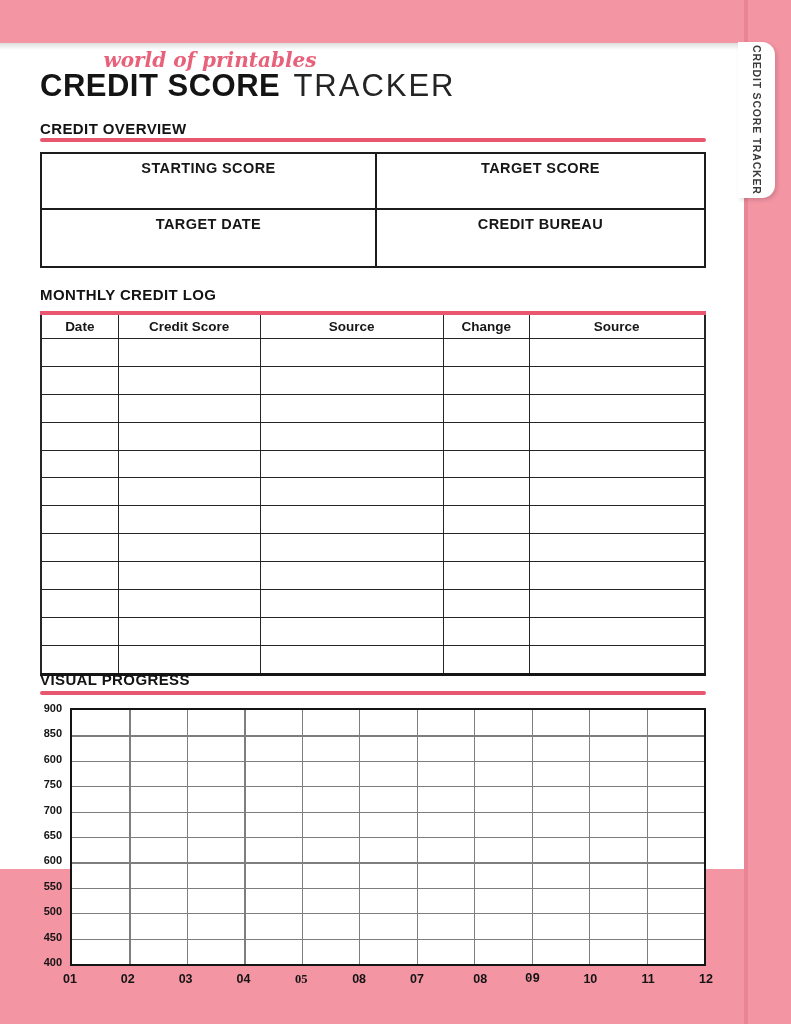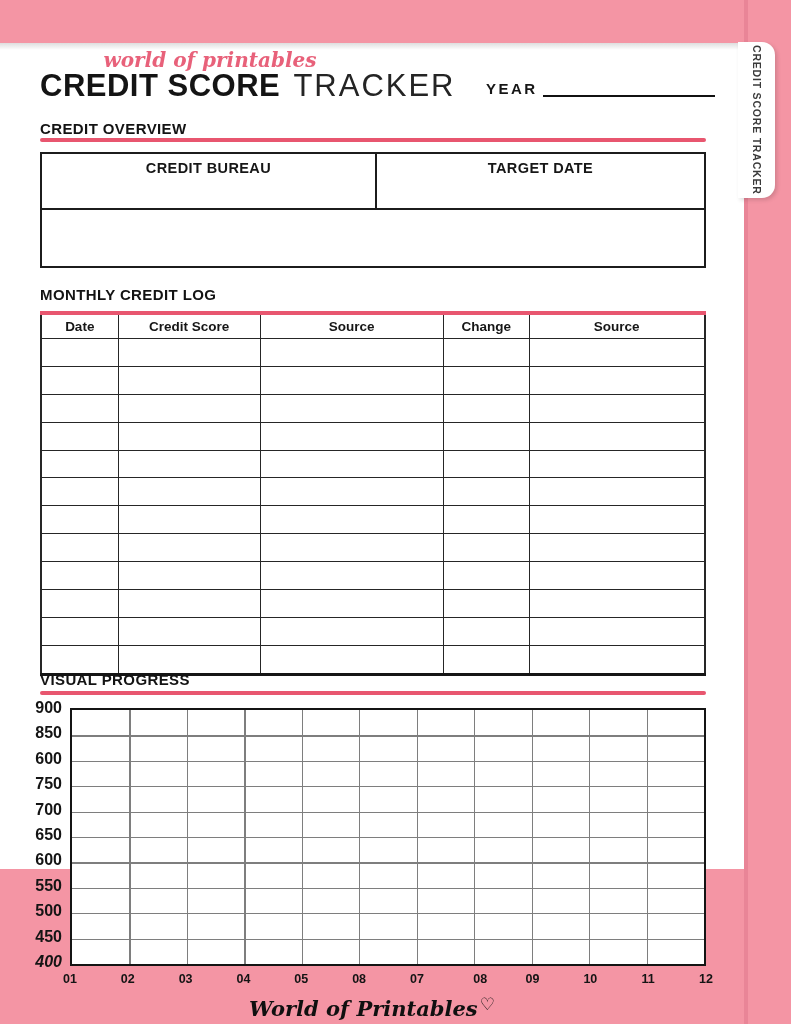--- a/index.html
+++ b/index.html
@@ -80,21 +80,21 @@
 
   .chart-plot {
     position:absolute; left:70px; top:665px; width:636px; height:258px;
     border:2px solid #141414; box-sizing:border-box; background:#fff;
   }
   .hline { position:absolute; left:0; width:100%; height:1.2px; background:#7e7e7e; }
   .vline { position:absolute; top:0; height:100%; width:1.2px; background:#7e7e7e; }
   .y-axis { position:absolute; left:24px; top:665px; width:40px; height:254px; }
   .y-axis .tick {
     position:absolute; right:2px; transform:translateY(-50%);
-    font-size:16px; font-weight:700; color:#141414;
+    font-size:11px; font-weight:700; color:#141414;
   }
   .x-axis { position:absolute; left:70px; top:929px; width:636px; height:16px; }
   .x-axis .tick {
     position:absolute; transform:translateX(-50%);
     font-size:12.5px; font-weight:700; color:#141414;
   }
   .footer-script {
     position:absolute; left:0; top:951px; width:744px; text-align:center;
     font-family:"DejaVu Serif", serif; font-style:italic; font-weight:700;
     font-size:21px; color:#101010;
@@ -107,30 +107,28 @@
 <div class="page">
   <div class="top-shade"></div>
 
   <div class="brand-script">world of printables</div>
 
   <div class="page-title">
     <span class="t-bold">CREDIT SCORE</span>
     <span class="t-light">TRACKER</span>
   </div>
 
-  <div class="year-field">
-    <span class="year-label">YEAR</span>
-    <span class="year-line"></span>
-  </div>
 
   <div class="section-heading" style="top:77px;">CREDIT OVERVIEW</div>
   <div class="accent-rule" style="top:95px;"></div>
   <div class="overview-table">
+    <div class="ov-cell">STARTING SCORE</div>
+    <div class="ov-cell">TARGET SCORE</div>
+    <div class="ov-cell">TARGET DATE</div>
     <div class="ov-cell">CREDIT BUREAU</div>
-    <div class="ov-cell">TARGET DATE</div>
   </div>
 
   <div class="section-heading" style="top:243px;">MONTHLY CREDIT LOG</div>
   <table class="log-table">
     <colgroup>
         <col>
         <col>
         <col>
         <col>
         <col>
@@ -238,21 +236,21 @@
       <span class="tick" style="top: 0%;">900</span>
       <span class="tick" style="top: 10%;">850</span>
       <span class="tick" style="top: 20%;">600</span>
       <span class="tick" style="top: 30%;">750</span>
       <span class="tick" style="top: 40%;">700</span>
       <span class="tick" style="top: 50%;">650</span>
       <span class="tick" style="top: 60%;">600</span>
       <span class="tick" style="top: 70%;">550</span>
       <span class="tick" style="top: 80%;">500</span>
       <span class="tick" style="top: 90%;">450</span>
-      <span class="tick" style="top: 100%; font-style: italic;">400</span>
+      <span class="tick" style="top: 100%;">400</span>
     </div>
   <div class="chart-plot">
       <div class="hline" style="top: 10%;"></div>
       <div class="hline" style="top: 20%;"></div>
       <div class="hline" style="top: 30%;"></div>
       <div class="hline" style="top: 40%;"></div>
       <div class="hline" style="top: 50%;"></div>
       <div class="hline" style="top: 60%;"></div>
       <div class="hline" style="top: 70%;"></div>
       <div class="hline" style="top: 80%;"></div>
@@ -266,32 +264,29 @@
       <div class="vline" style="left: 63.6364%;"></div>
       <div class="vline" style="left: 72.7273%;"></div>
       <div class="vline" style="left: 81.8182%;"></div>
       <div class="vline" style="left: 90.9091%;"></div>
     </div>
   <div class="x-axis">
       <span class="tick" style="left: 0%;">01</span>
       <span class="tick" style="left: 9.09091%;">02</span>
       <span class="tick" style="left: 18.1818%;">03</span>
       <span class="tick" style="left: 27.2727%;">04</span>
-      <span class="tick" style="left: 36.3636%;">05</span>
+      <span class="tick" style="left: 36.3636%; font-family: Liberation Serif, serif;">05</span>
       <span class="tick" style="left: 45.4545%;">08</span>
       <span class="tick" style="left: 54.5455%;">07</span>
       <span class="tick" style="left: 63.6364%; padding-left: 11px;">08</span>
-      <span class="tick" style="left: 72.7273%;">09</span>
+      <span class="tick" style="left: 72.7273%; font-family: Liberation Mono, monospace;">09</span>
       <span class="tick" style="left: 81.8182%;">10</span>
       <span class="tick" style="left: 90.9091%;">11</span>
       <span class="tick" style="left: 100%;">12</span>
     </div>
 
-  <div class="footer-script">
-    <span>World of Printables</span><span class="heart">♡</span>
-  </div>
 </div>
 
 <div class="edge-shade"></div>
 
 <div class="side-tab">
   <span class="tab-text">CREDIT SCORE TRACKER</span>
 </div>
 
 </body></html>

